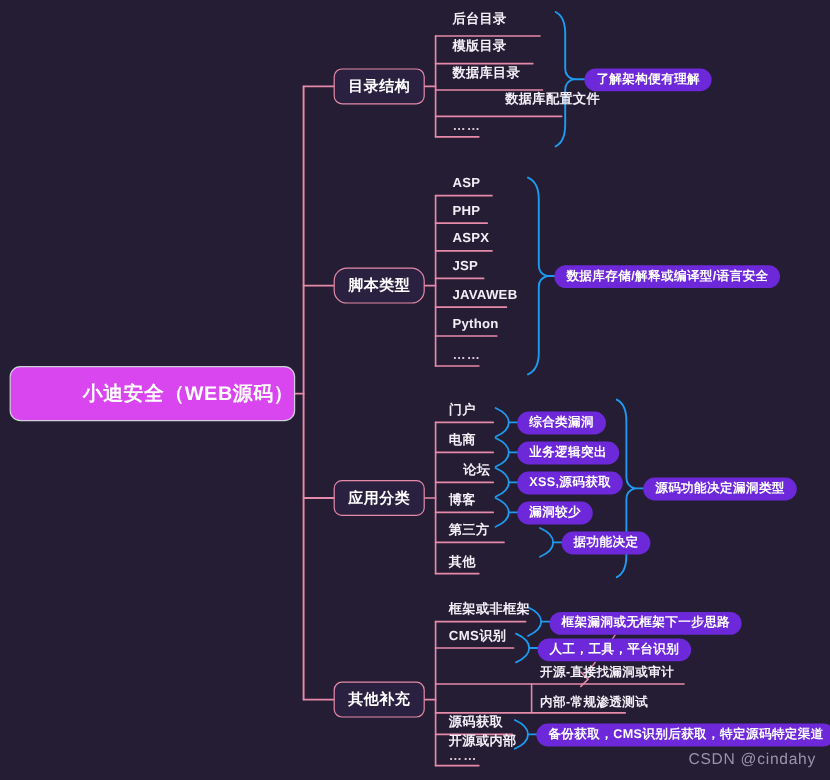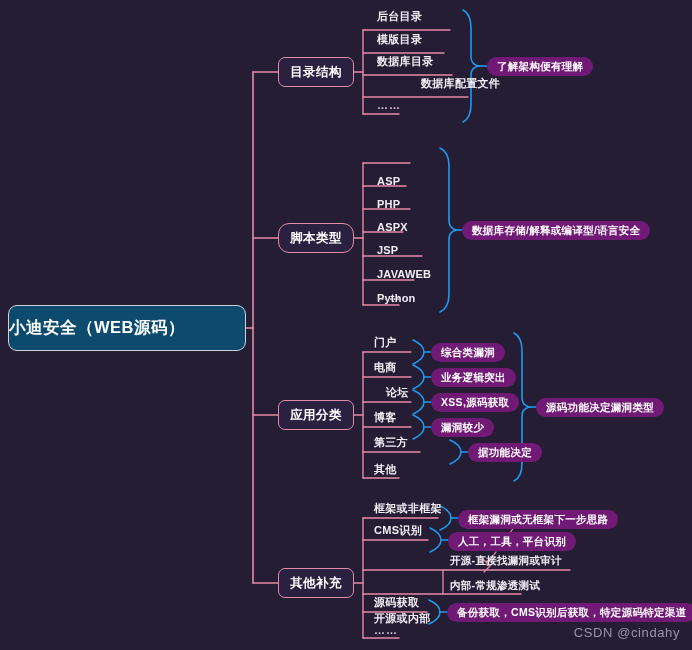--- a/index.html
+++ b/index.html
@@ -13,44 +13,44 @@
   }
   #stage{position:absolute;left:0;top:0;width:692px;height:650px;}
   #edges{position:absolute;left:0;top:0;width:692px;height:650px;pointer-events:none;}
 
   
   .node{position:absolute;box-sizing:border-box;white-space:nowrap;}
 
   .root{
     left:8px;top:305px;width:238px;height:46px;
     border:1.6px solid #cfd0da;border-radius:9px;
-    background:#0c4a6e;
+    background:#d946ef;
     color:#ffffff;font-size:16.5px;font-weight:bold;
-    display:flex;align-items:center;justify-content:flex-start;
+    display:flex;align-items:center;justify-content:flex-end;
     letter-spacing:.5px;
   }
 
   .branch{
     width:76px;height:30px;
     border:1.5px solid #e58aa8;border-radius:7px;
     background:#2a2040;
     color:#ffffff;font-size:12.5px;font-weight:bold;
     display:flex;align-items:center;justify-content:center;
     letter-spacing:.4px;
   }
 
   .leaf{
     color:#f2eef6;font-size:11px;font-weight:bold;
     height:16px;line-height:16px;letter-spacing:.3px;
   }
-  .leaf.lat{font-family:"Liberation Sans",sans-serif;font-weight:bold;letter-spacing:.2px;margin-top:28px;}
+  .leaf.lat{font-family:"Liberation Sans",sans-serif;font-weight:bold;letter-spacing:.2px;}
   .leaf.dots{color:#d9c6d6;font-size:11px;letter-spacing:1px;}
 
   .tag{
-    background:#701a75;color:#ffffff;
+    background:#6d28d9;color:#ffffff;
     font-size:10.5px;font-weight:bold;
     border-radius:11px;
     height:19px;line-height:19px;
     padding:0 10px;
     display:inline-block;
     letter-spacing:.3px;
   }
   .note{
     color:#f2eef6;font-size:10.5px;font-weight:bold;
     height:32px;line-height:16px;letter-spacing:.3px;

